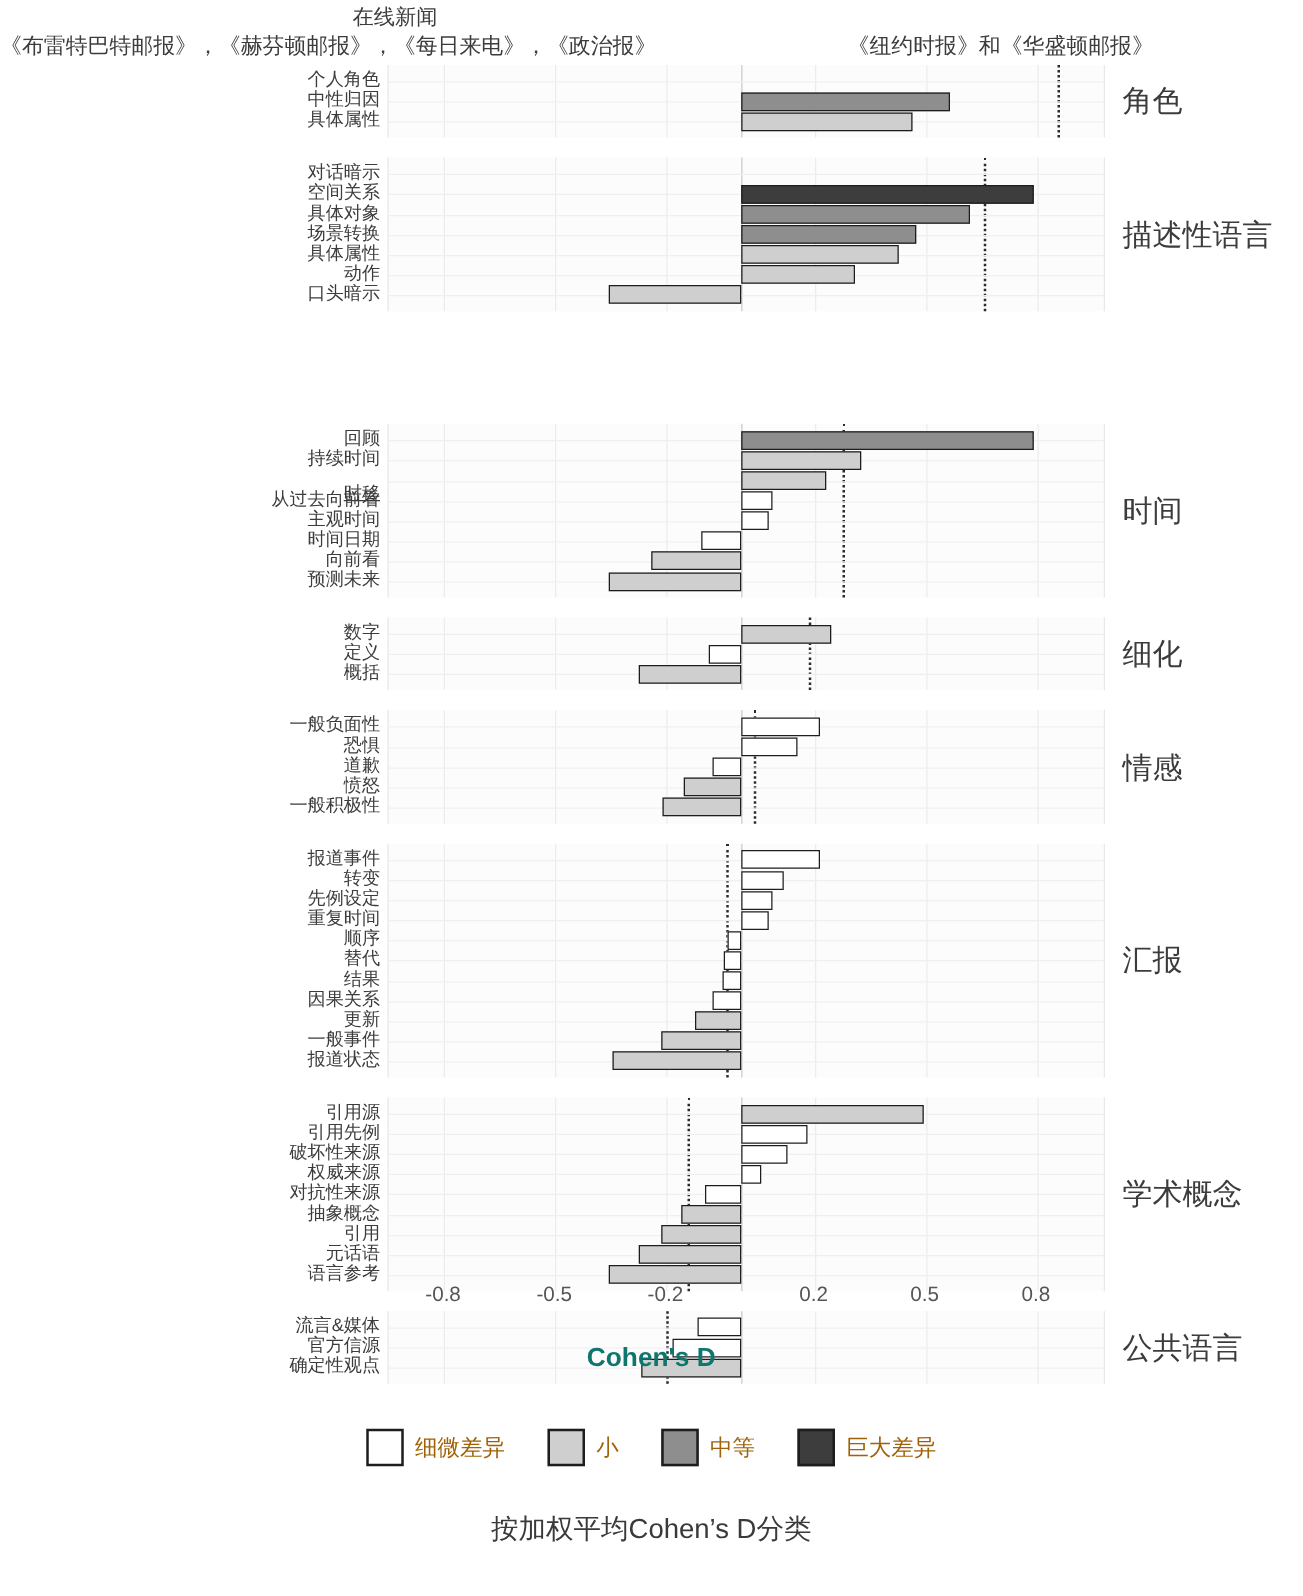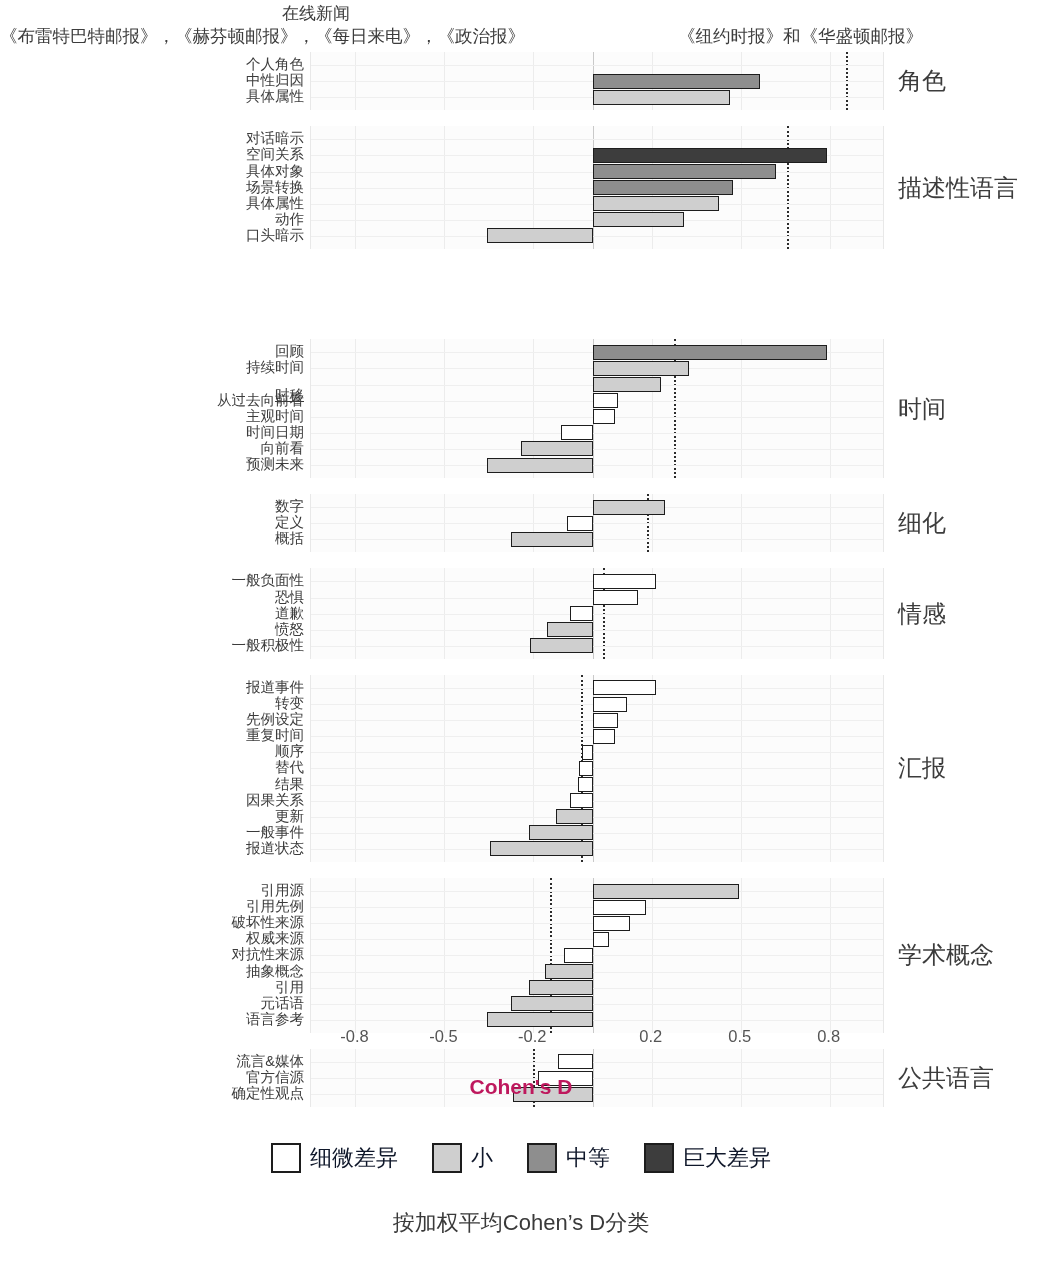--- a/index.html
+++ b/index.html
@@ -40,28 +40,28 @@
     border-left:2px dotted #2b2b2b;}
   .bar{position:absolute;height:15px;border:1.6px solid #1d1d1d;box-sizing:border-box;}
   .rowlabel{position:absolute;right:0;width:300px;text-align:right;
     font-size:14.5px;color:#3c3c3c;white-space:nowrap;line-height:1;}
   .grouplabel{position:absolute;left:898px;font-size:24px;color:#3c3c3c;white-space:nowrap;}
 
   
   #axis{position:absolute;left:310px;top:1027px;width:572px;height:26px;}
   .tick{position:absolute;top:0;font-size:16.5px;color:#555;transform:translateX(-50%);}
   #xlabel{position:absolute;left:0;top:1075px;width:1042px;text-align:center;
-    font-size:21px;font-weight:bold;color:#be185d;}
+    font-size:21px;font-weight:bold;color:#0f766e;}
 
   
   #legend{position:absolute;left:0;top:1138px;width:1042px;height:40px;
     display:flex;justify-content:center;align-items:center;gap:34px;}
   .legend-item{display:flex;align-items:center;gap:9px;}
   .legend-swatch{width:30px;height:30px;border:2px solid #1d1d1d;box-sizing:border-box;}
-  .legend-text{font-size:22px;color:#0f172a;white-space:nowrap;}
+  .legend-text{font-size:18px;color:#a16207;white-space:nowrap;}
   #caption{position:absolute;left:0;top:1208px;width:1042px;text-align:center;
     font-size:22px;color:#3a3a3a;}
 </style>
 </head>
 <body>
 
 <div id="top-headers">
   <div id="online-news-label">在线新闻</div>
   <div id="left-corpora">《布雷特巴特邮报》，《赫芬顿邮报》，《每日来电》，《政治报》</div>
   <div id="right-corpora">《纽约时报》和《华盛顿邮报》</div>

